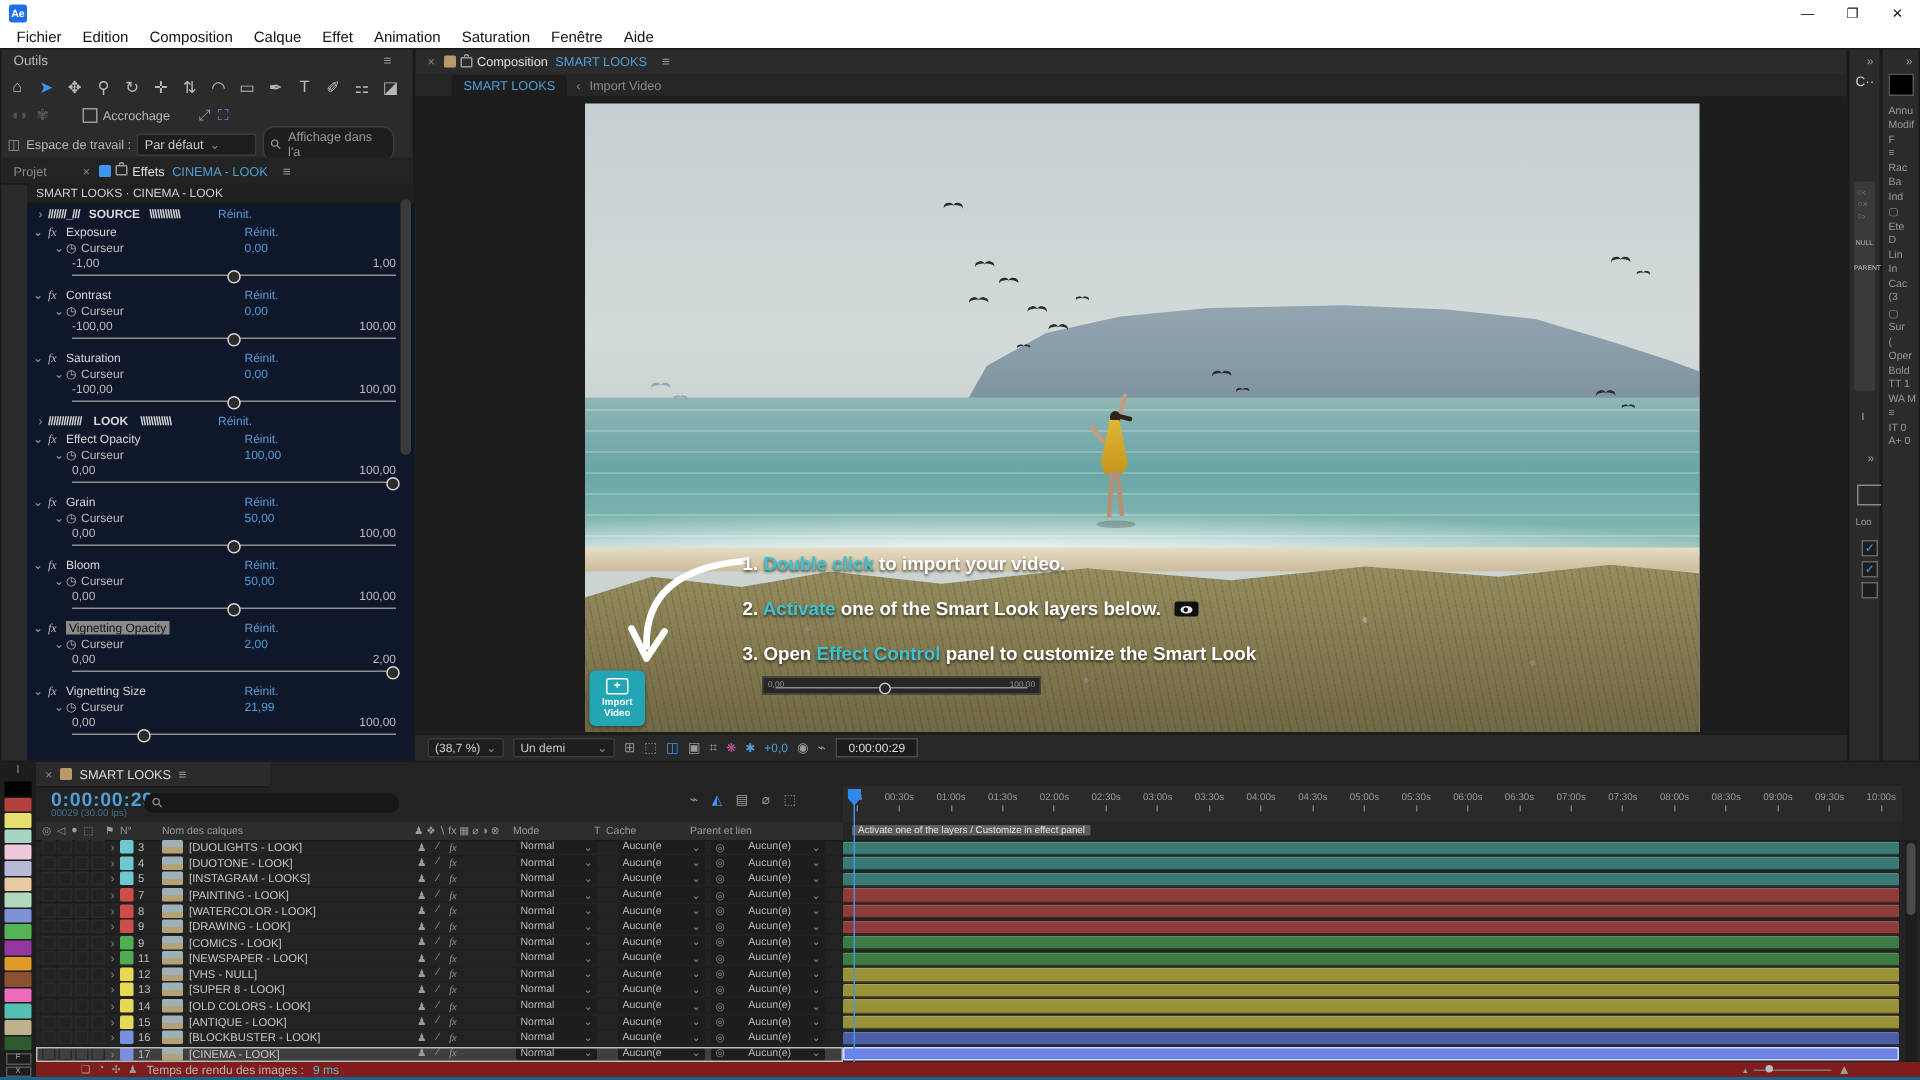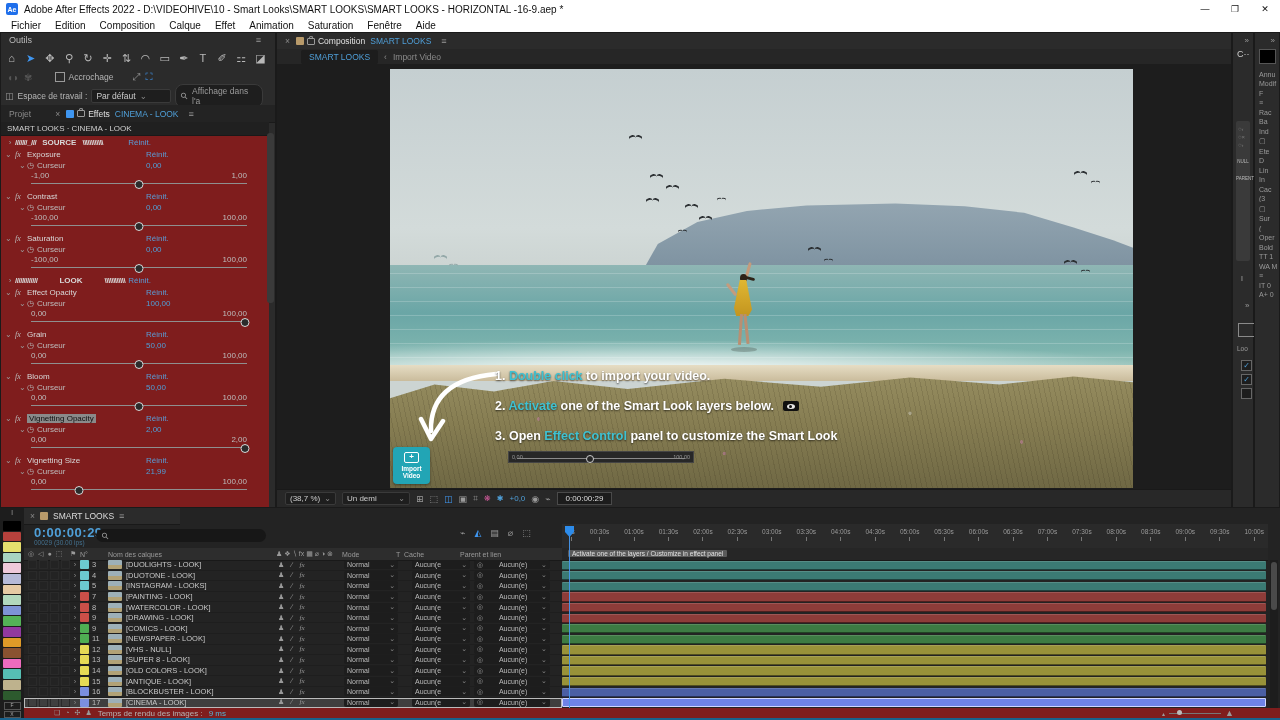--- a/index.html
+++ b/index.html
@@ -30,21 +30,21 @@
   .toolrow2{position:absolute;left:6px;top:36px;width:262px;height:16px;display:flex;align-items:center;gap:5px;color:#6a6a6a;font-size:10px}
   .chk{width:8px;height:8px;border:1px solid #9a9a9a;display:inline-block;margin-right:3px}
   .wsrow{position:absolute;left:4px;top:54px;width:266px;height:18px;display:flex;align-items:center;gap:4px;font-size:8.5px;color:#b5b5b5}
   .ddbox{background:#1e1e1e;border:1px solid #3a3a3a;border-radius:2px;padding:1px 4px;color:#ccc;display:flex;align-items:center;gap:4px}
   .searchbox{background:#1e1e1e;border:1px solid #3a3a3a;border-radius:8px;padding:1px 5px;color:#9a9a9a;display:flex;align-items:center;gap:4px;flex:1}
   .mag{display:inline-block;transform:rotate(-45deg);font-size:9px;color:#9a9a9a}
   .tabrow{position:absolute;left:0;top:72px;width:100%;height:17px;background:#232323;border-bottom:1px solid #1a1a1a;display:flex;align-items:center;font-size:8.5px}
   .lockic{display:inline-block;width:6px;height:5px;border:1px solid #9a9a9a;border-radius:1px;position:relative;margin:0 3px}
   .lockic::before{content:"";position:absolute;left:1px;top:-3px;width:2px;height:2px;border:1px solid #9a9a9a;border-bottom:none;border-radius:2px 2px 0 0}
   
-  .fxwrap{position:absolute;left:0;top:89px;width:268px;bottom:0;background:#7f1d1d;font-size:8px}
+  .fxwrap{position:absolute;left:17px;top:89px;width:268px;bottom:0;background:#0f172a;font-size:8px}
   .fxhdr{height:13px;line-height:13px;padding-left:6px;background:#202020;color:#cfcfcf;border-bottom:1px solid #191919}
   .divrow{height:12px;display:flex;align-items:center;color:#d8d8d8;font-weight:bold}
   .divrow .tw{width:10px;text-align:center;color:#9a9a9a;margin-left:4px;font-weight:normal}
   .divrow .deco{font-weight:bold;letter-spacing:-0.5px}
   .divrow .reset{margin-left:auto;margin-right:118px;font-weight:normal}
   .reset{color:#5a9cd6}
   .fxgrp{padding-top:1px}
   .fxr1{height:11px;display:flex;align-items:center}
   .fxr1 .tw{width:8px;margin-left:4px;color:#9a9a9a}
   .fxsym{font-style:italic;font-family:"Liberation Serif","DejaVu Serif",serif;color:#bdbdbd;width:12px;margin-left:2px}
@@ -181,21 +181,20 @@
   .zoomctl{position:absolute;right:46px;top:0px;display:flex;align-items:center;gap:4px;color:#9a9a9a}
   .ztrack{width:52px;height:1px;background:#777;position:relative}
   .ztrack b{position:absolute;left:8px;top:-2.5px;width:5px;height:5px;background:#bbb;border-radius:50%}
   .bottomedge{position:absolute;left:0;top:718px;width:1280px;height:2px;background:#19628c}
 </style>
 </head>
 <body>
 
 <div class="titlebar">
   <span class="aebadge">Ae</span>
-  <span>Adobe After Effects 2022 - D:\VIDEOHIVE\10 - Smart Looks\SMART LOOKS\SMART LOOKS - HORIZONTAL -16-9.aep *</span>
   <span class="winctl" style="right:0">
     <span>—</span>
     <span>❐</span>
     <span>✕</span>
   </span>
 </div>
 
 <div class="menubar">
 
 <span class="mitem">Fichier</span>
@@ -337,21 +336,21 @@
           </div>
           <div class="fxtrack">
             <span class="knob" style="left: 50%;"></span>
           </div>
         </div>
       </div>
 
     <div class="divrow">
       <span class="tw">›</span>
       <span class="deco">/////////////</span>
-      <span style="margin:0 22px">LOOK</span>
+      <span style="margin:0 8px">LOOK</span>
       <span class="deco">\\\\\\\\\\\\</span>
       <span class="reset">Réinit.</span>
     </div>
 
     <div>
 
         <div class="fxgrp">
           <div class="fxr1">
             <span class="tw">⌄</span>
             <span class="fxsym">fx</span>

